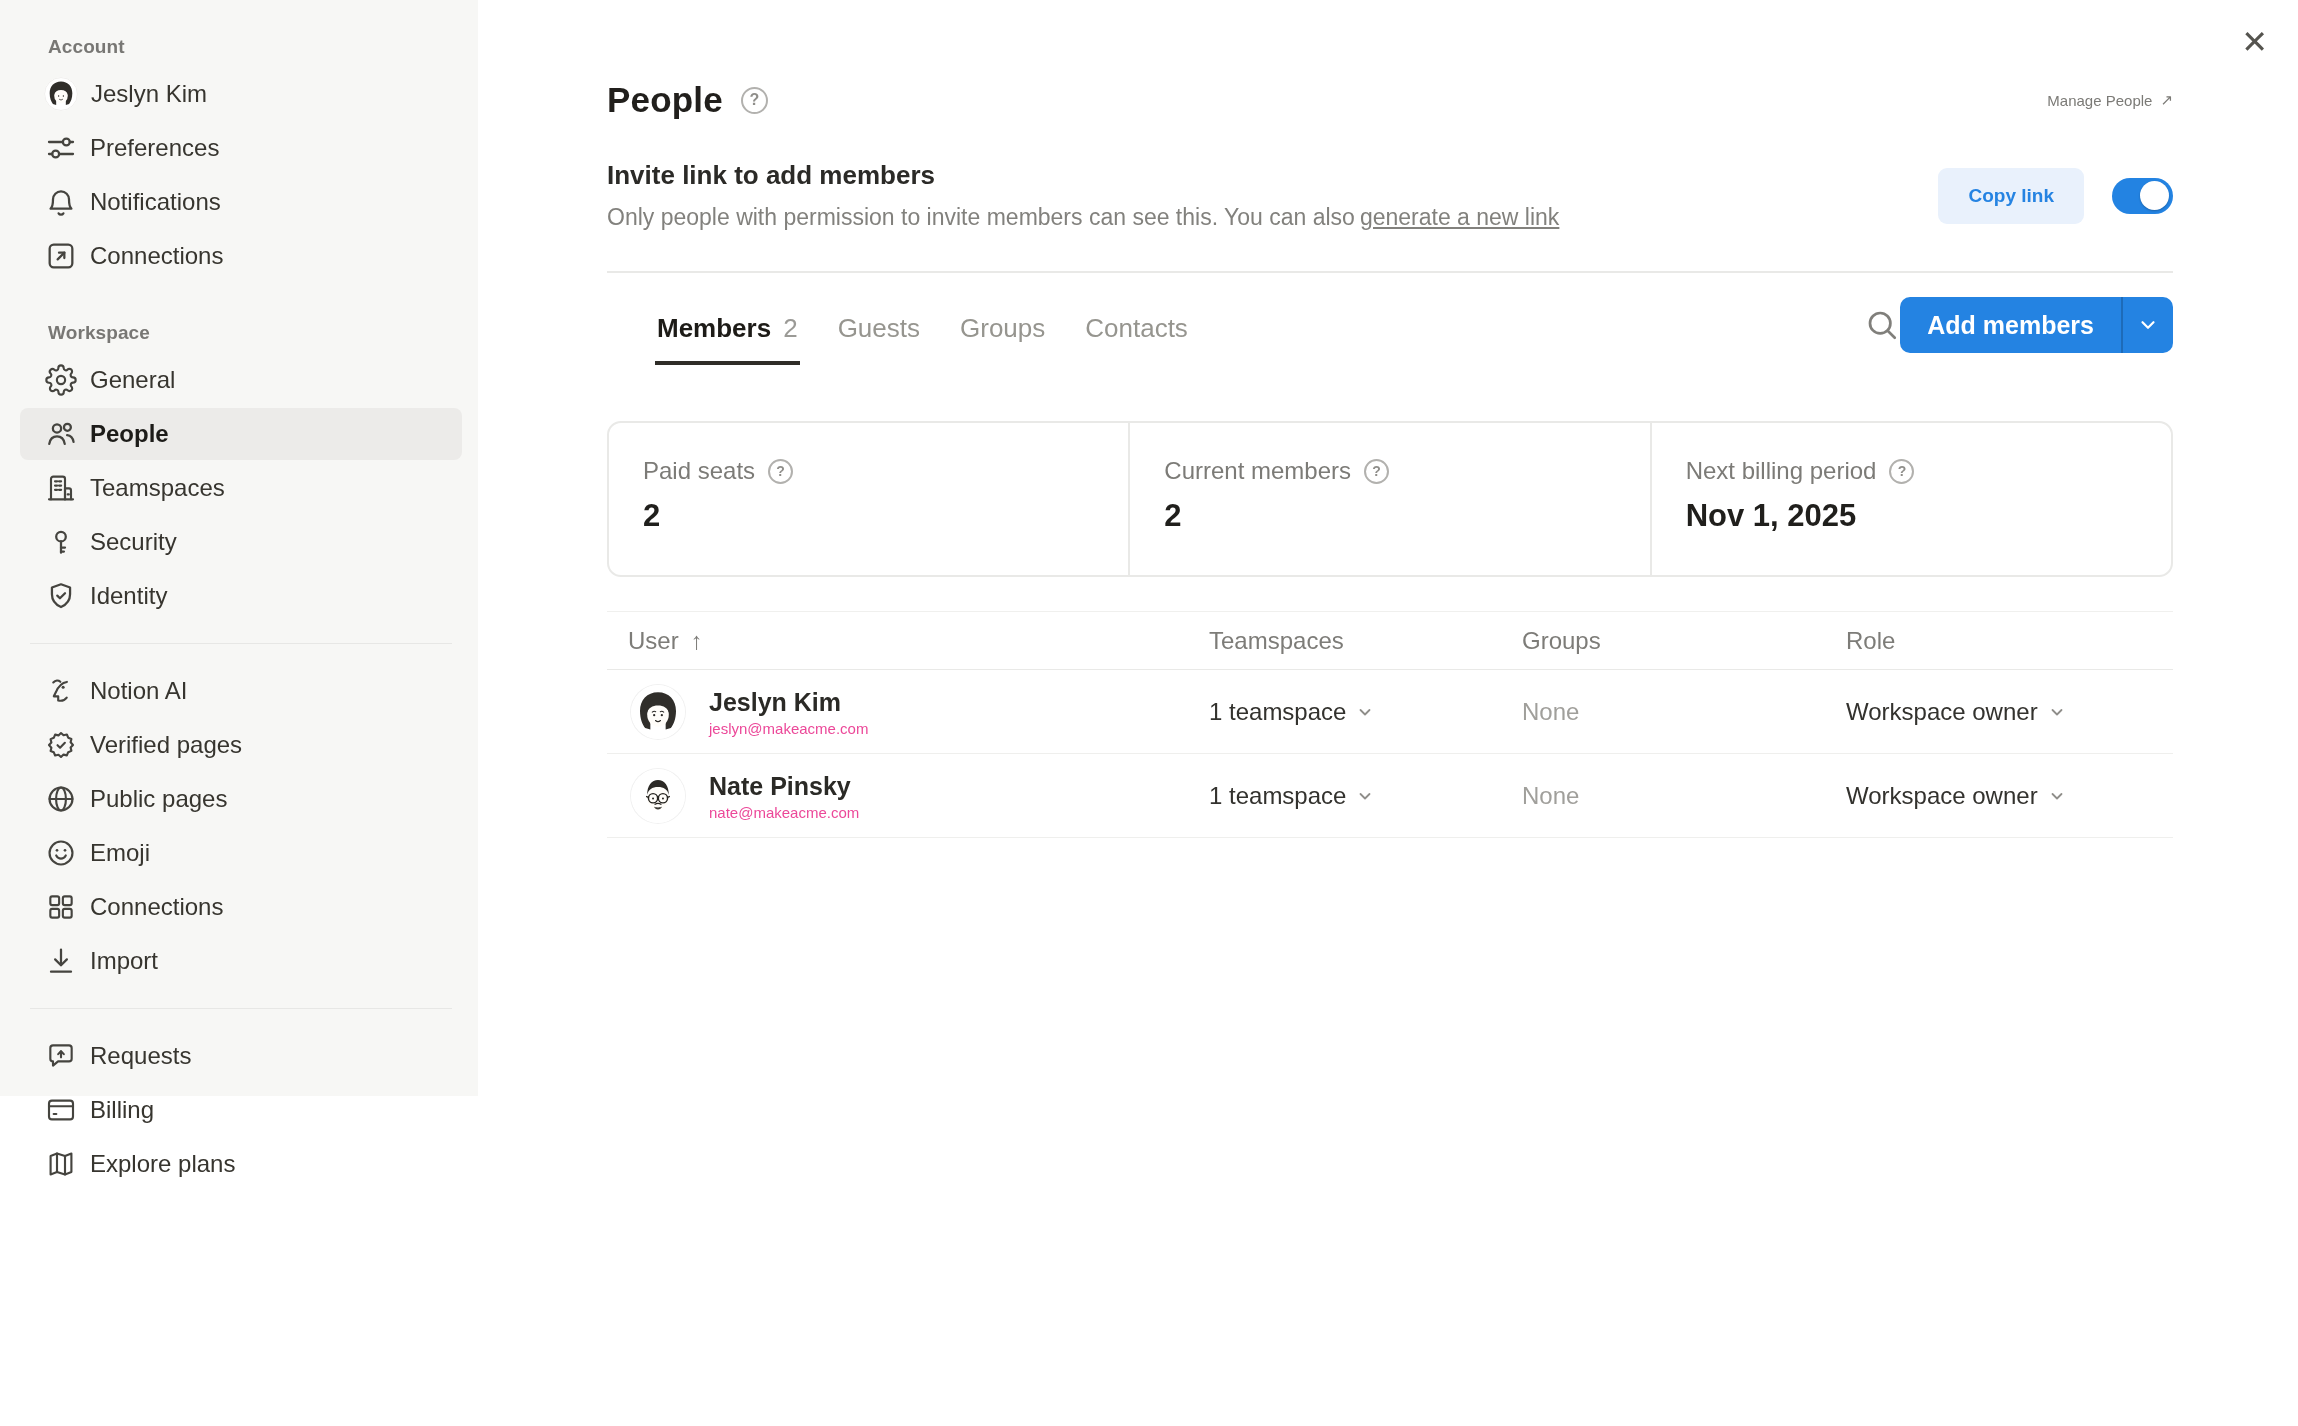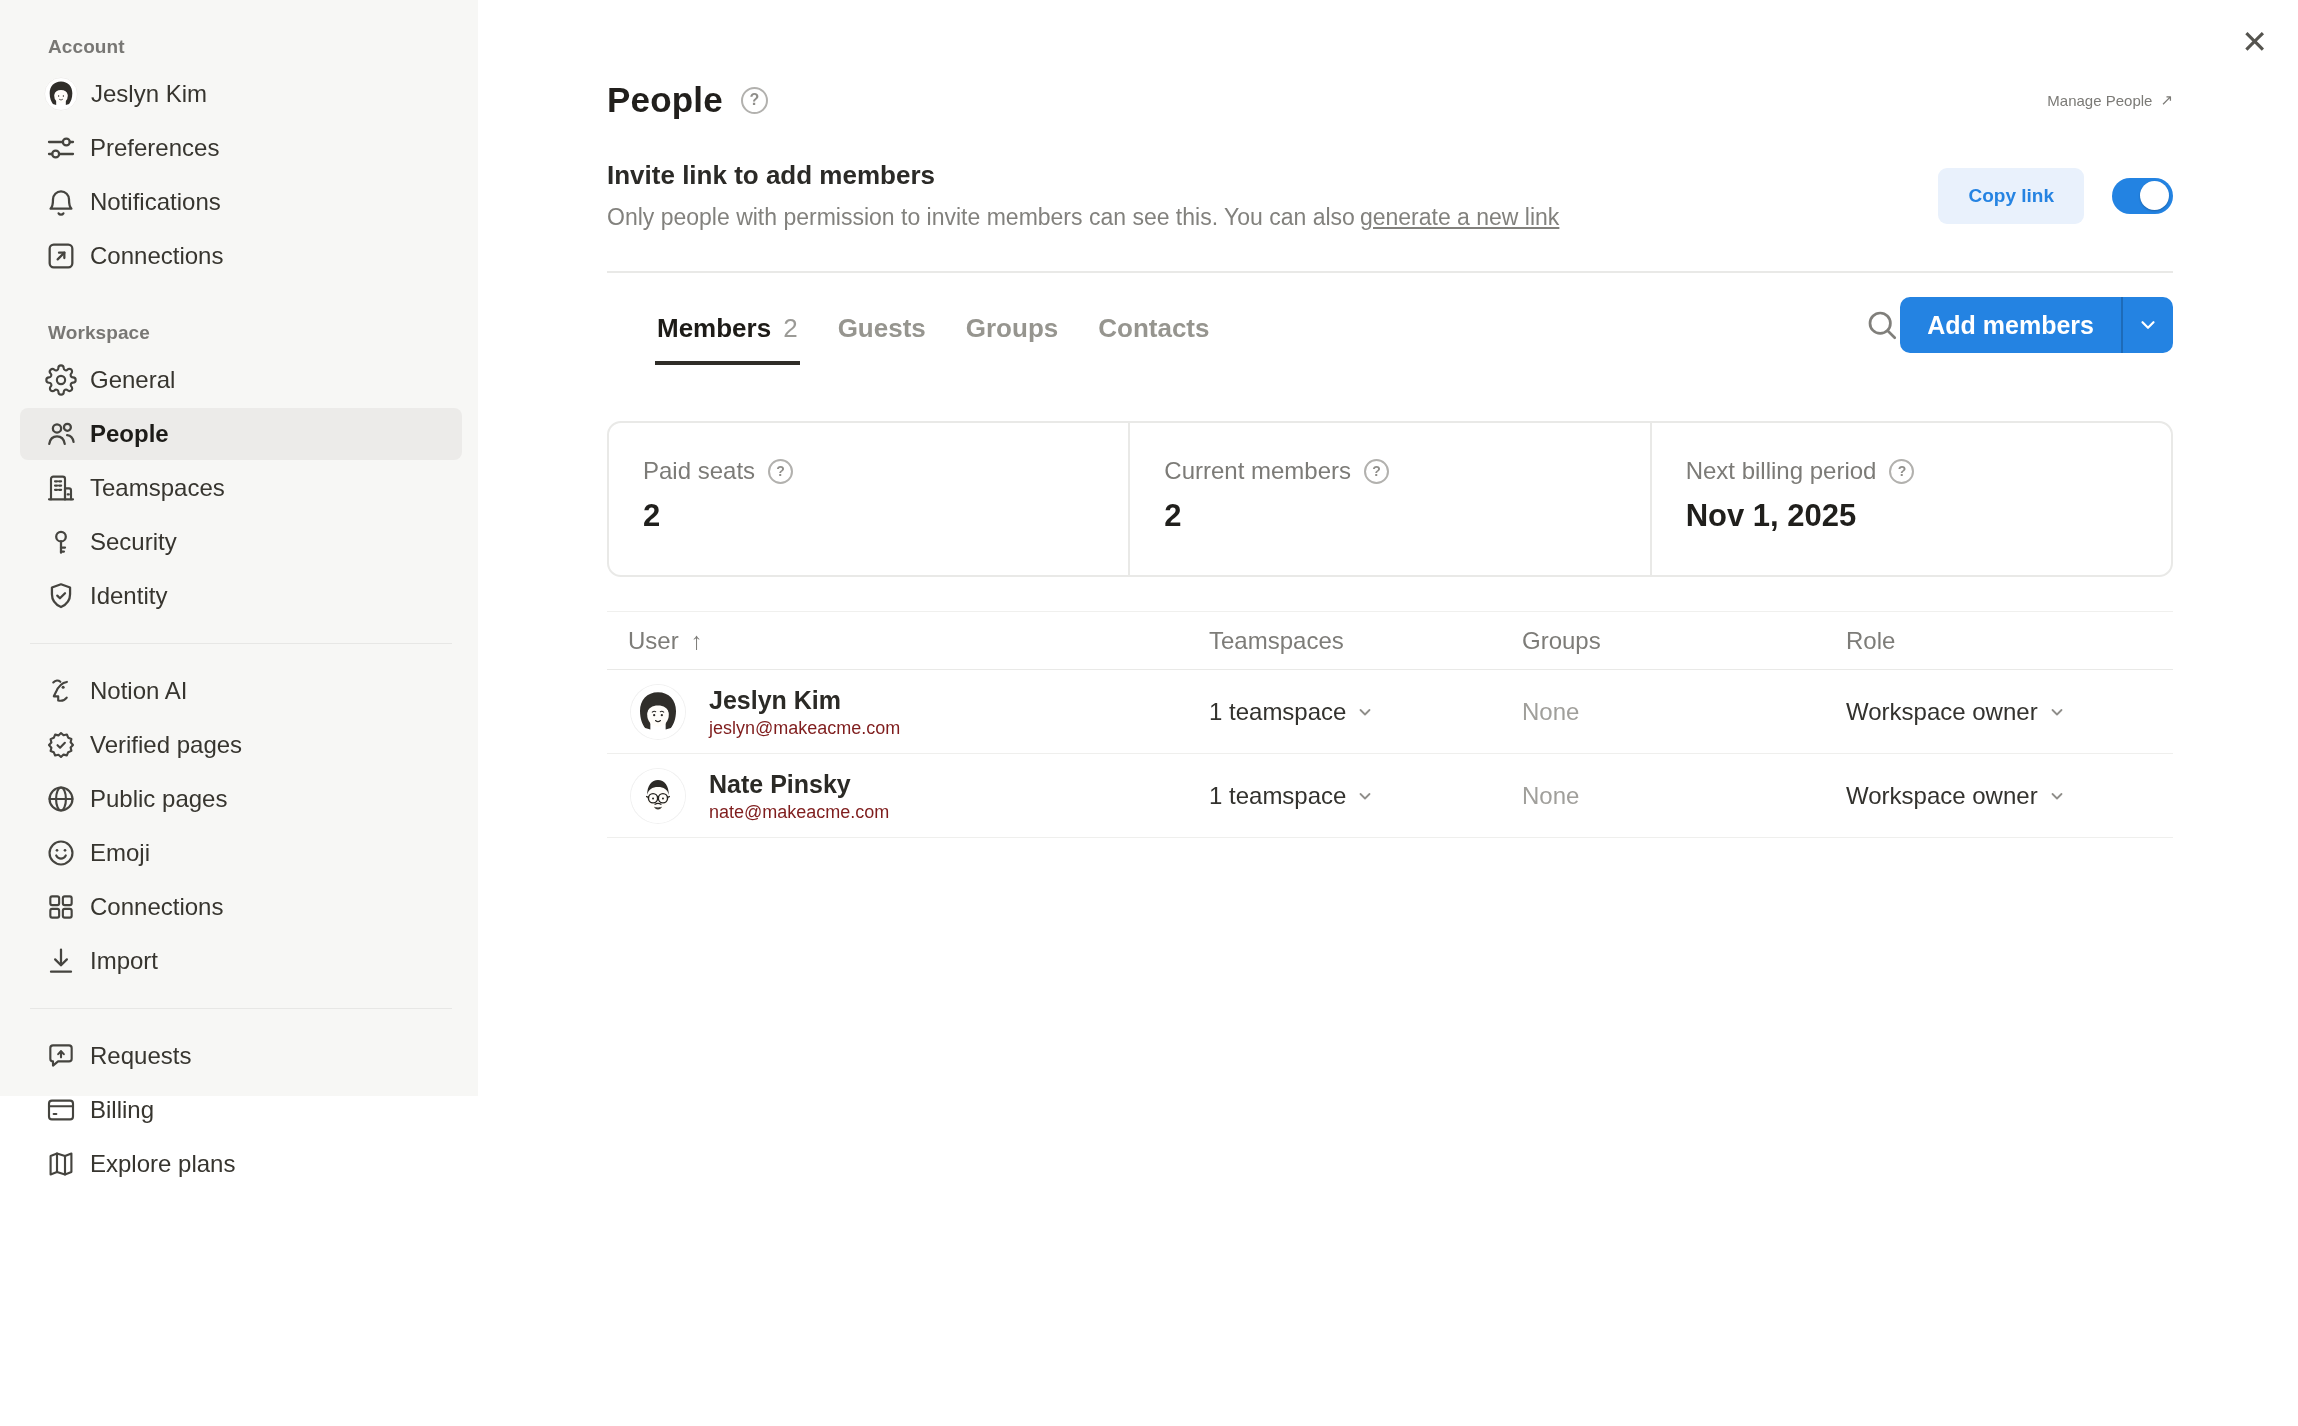--- a/index.html
+++ b/index.html
@@ -84,21 +84,21 @@
     border-radius:50%; background:#ffffff; box-shadow:0 1px 2px rgba(0,0,0,.25);
   }
 
   .rule { height:2px; background:#e9e9e7; margin-top:40px; }
 
   
   .tabs-row { margin-top:24px; display:flex; justify-content:space-between; align-items:flex-end; }
   .tabs { display:flex; gap:36px; }
   .tab {
     display:flex; align-items:center; gap:12px;
-    font-size:26px; font-weight:700; color:#96958f;
+    font-size:26px; font-weight:400; color:#96958f;
     padding:14px 2px 17px 2px; cursor:pointer;
     border-bottom:4px solid transparent;
   }
   .tab.active { color:#1d1b17; font-weight:700; border-bottom-color:#2f2d28;margin-left:48px; }
   .tab .count { color:#9b9a96; font-weight:400; }
   .tab-actions { display:flex; align-items:center; padding-bottom:12px; }
   .search-ic { width:36px; height:36px; color:#807f7b; cursor:pointer; display:flex; }
   .search-ic svg { width:36px; height:36px; }
   .add-btn {
     display:flex; align-items:stretch; height:56px; border-radius:10px;
@@ -129,21 +129,21 @@
   .t-head {
     height:59px; border-top:1px solid #f0f0ee; border-bottom:1px solid #e9e9e7;
     font-size:24px; color:#7d7c78;
   }
   .t-head .c1 { padding-left:21px; display:flex; align-items:center; gap:12px; }
   .t-row { height:84px; border-bottom:1px solid #efefed; }
   .user-cell { display:flex; align-items:center; gap:24px; padding-left:24px; }
   .avatar { width:54px; height:54px; border-radius:50%; overflow:hidden; flex:0 0 54px; box-shadow:0 0 0 1px rgba(0,0,0,.06); }
   .avatar svg { width:54px; height:54px; display:block; }
   .u-name { font-size:25px; font-weight:700; color:#2b2a26; line-height:1.2; }
-  .u-email { font-size:18px; color:#7f1d1d; margin-top:3px; }
+  .u-email { font-size:15px; color:#ec4899; margin-top:3px; }
   .cell-drop { display:flex; align-items:center; gap:9px; font-size:24px; color:#33322e; cursor:pointer; }
   .cell-drop svg { width:20px; height:20px; color:#8f8e8a; }
   .cell-muted { font-size:24px; color:#a09f9b; }
   .sort-arrow { font-size:24px; color:#7d7c78; }
 </style>
 </head>
 <body>
 
 <div class="screen">
 

